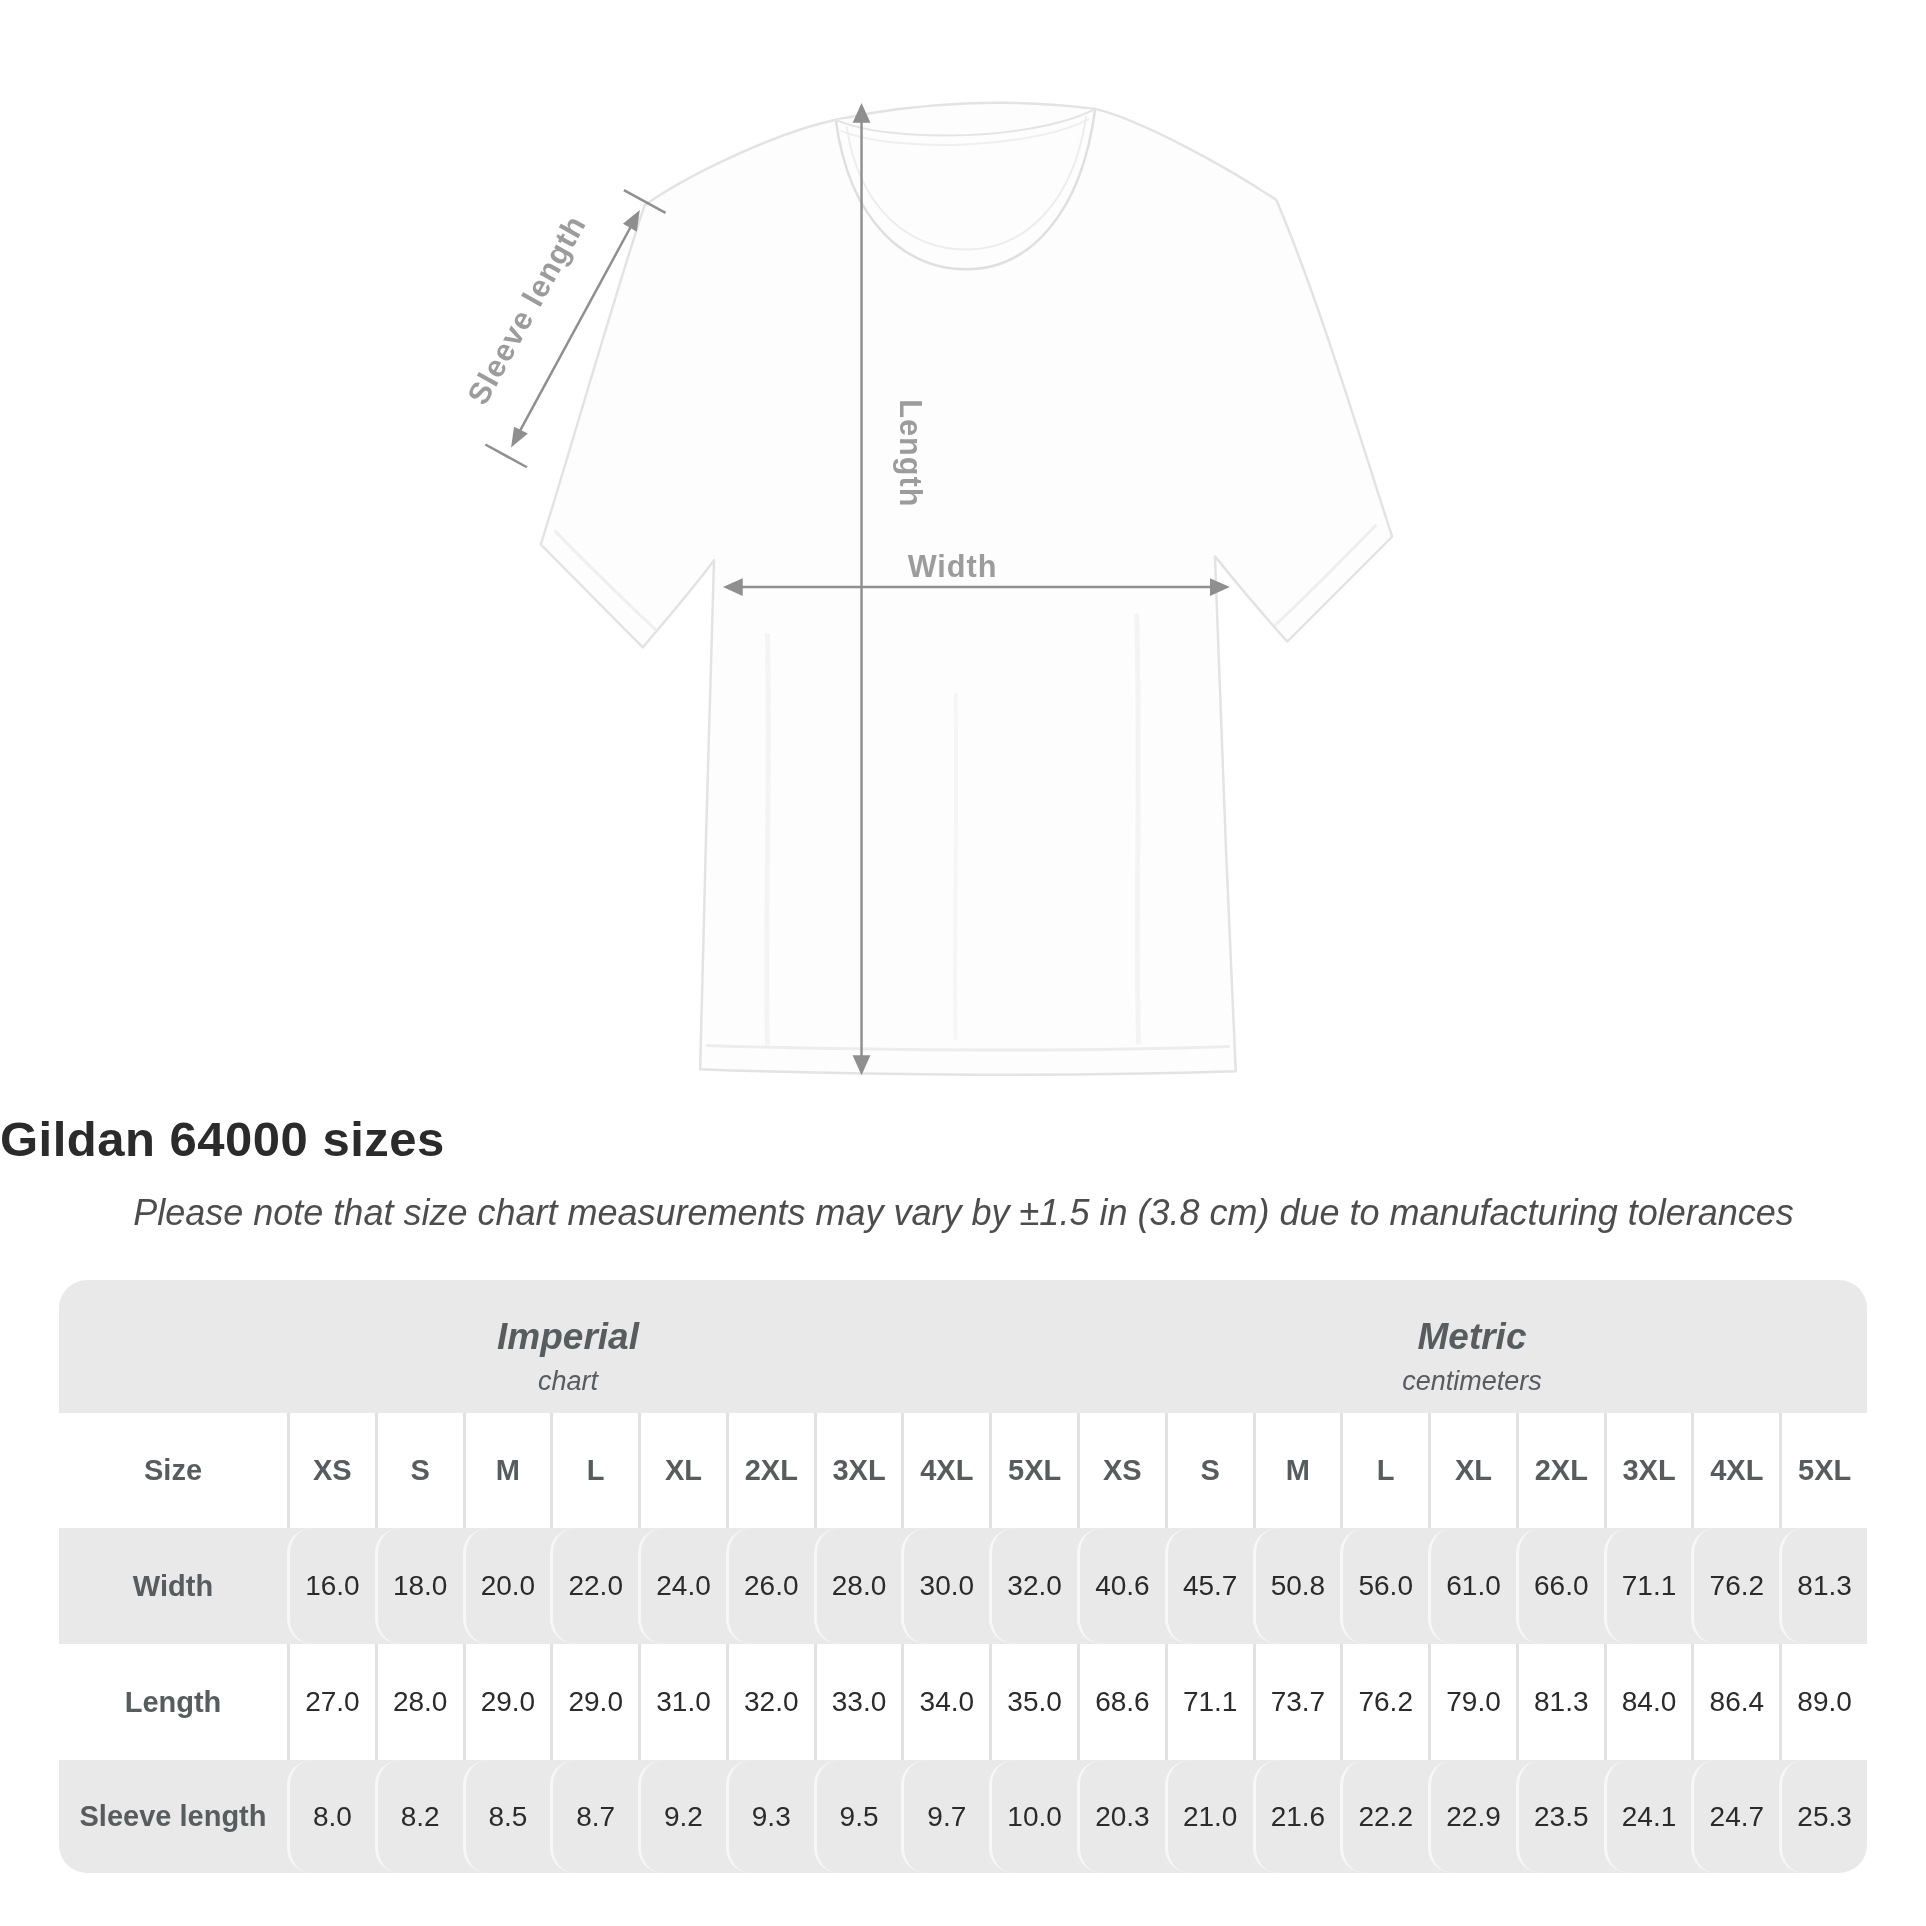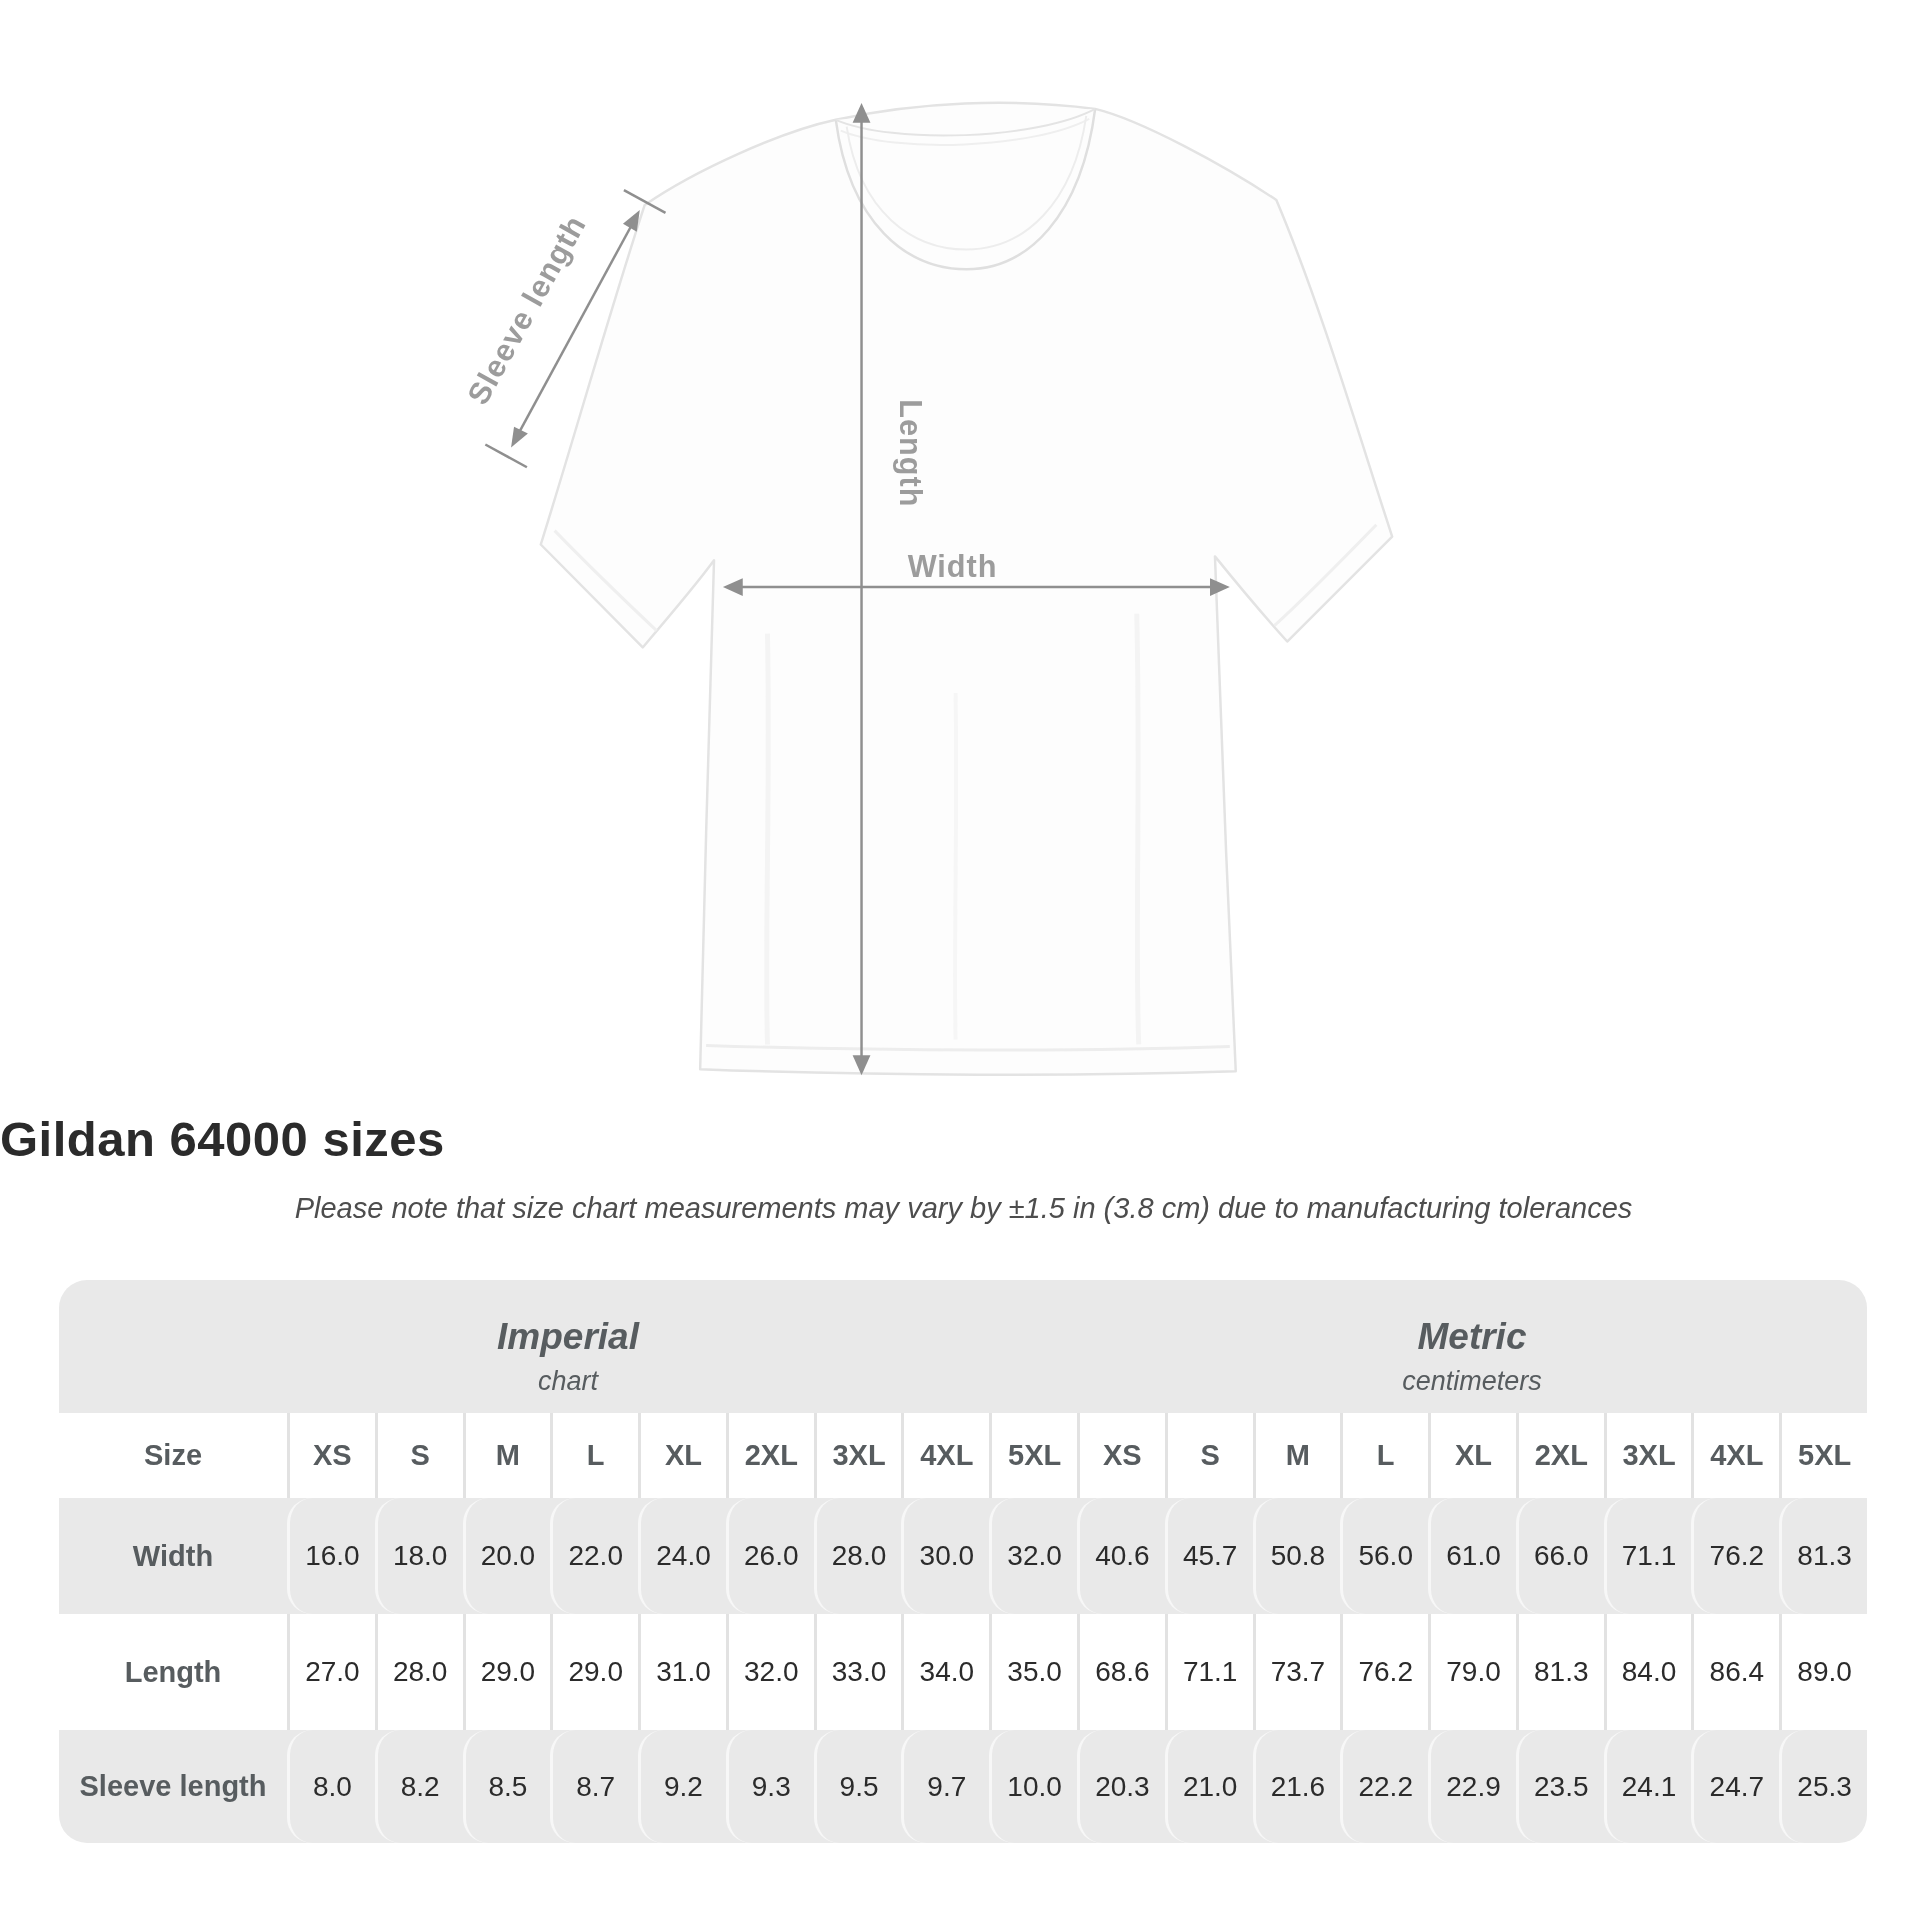--- a/index.html
+++ b/index.html
@@ -27,21 +27,21 @@
     font-weight: bold;
     color: #2b2b2b;
     letter-spacing: 0.5px;
   }
   .page-subtitle {
     position: absolute;
     top: 1192px;
     left: 0;
     width: 100%;
     text-align: center;
-    font-size: 29px;
+    font-size: 36px;
     font-style: italic;
     color: #4d4d4d;
   }
   .stable {
     position: absolute;
     left: 59px;
     top: 1280px;
     width: 1808px;
     border-radius: 28px;
     overflow: hidden;
@@ -69,21 +69,21 @@
   }
   .group-sub {
     font-size: 27px;
     font-style: italic;
     color: #575c5f;
   }
   .trow {
     display: grid;
     grid-template-columns: 228px repeat(18, 1fr);
   }
-  .header-row { height: 85px; background: #ffffff; }
+  .header-row { height: 115px; background: #ffffff; }
   .data-row   { height: 116px; background: #ffffff; }
   .data-row.alt { background: #e9e9e9; }
   .data-row.last { height: 113px; }
   .cell {
     display: flex;
     align-items: center;
     justify-content: center;
     font-size: 28px;
     color: #2b2b2b;
   }

